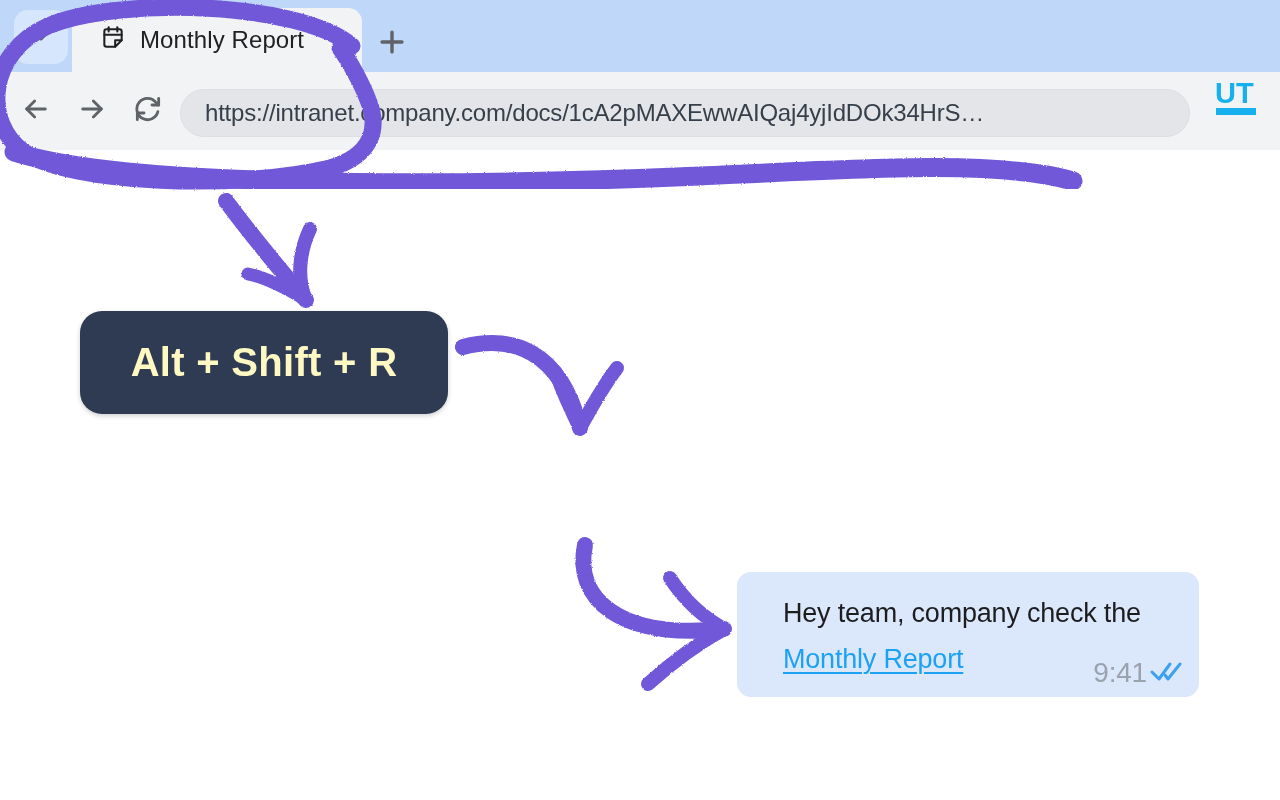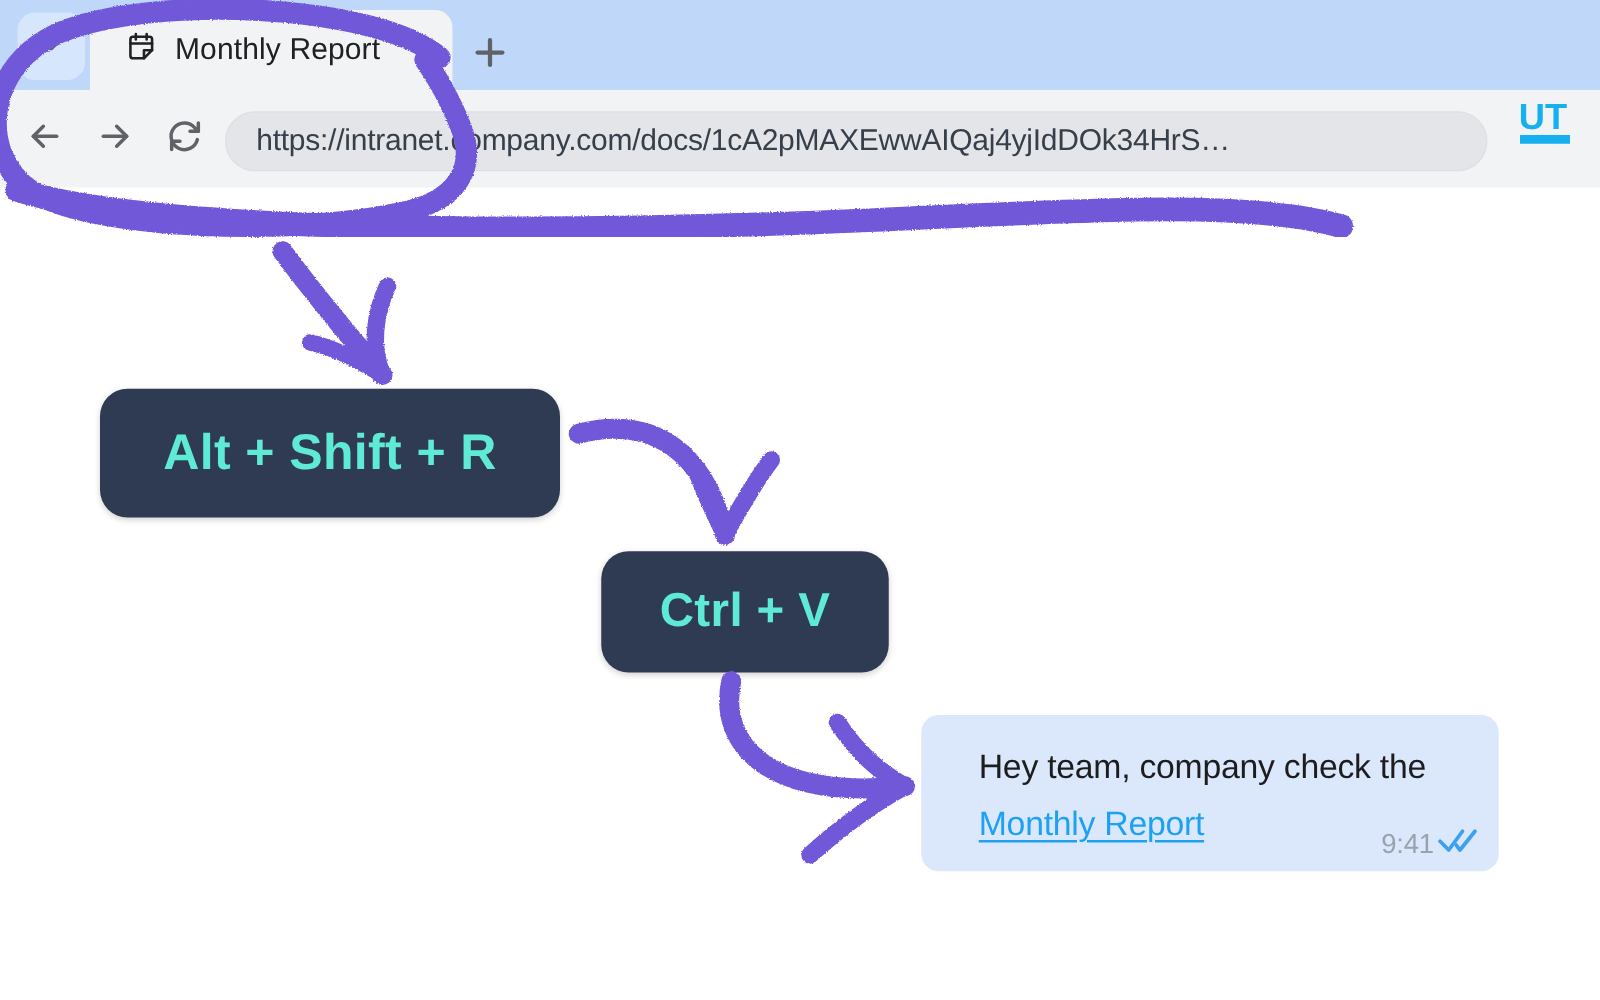--- a/index.html
+++ b/index.html
@@ -103,21 +103,21 @@
   }
 
   
   .keybadge {
     position: absolute;
     background: #2e3b52;
     border-radius: 22px;
     display: flex;
     align-items: center;
     justify-content: center;
-    color: #5eead4;
+    color: #fef9c3;
     font-weight: bold;
     letter-spacing: .3px;
     box-shadow: 0 2px 5px rgba(0,0,0,.18);
     text-align: center;
   }
   #badge-alt-shift-r {
     left: 80px; top: 311px;
     width: 368px; height: 103px;
     font-size: 40px;
   }
@@ -151,21 +151,21 @@
     cursor: pointer;
   }
   .bubble-meta {
     position: absolute;
     right: 16px; bottom: 8px;
     display: flex;
     align-items: center;
     gap: 2px;
   }
   .bubble-time {
-    font-size: 22px;
+    font-size: 28px;
     color: #9aa3ad;
     letter-spacing: -.2px;
     text-align: center;
   }
 
   
   #annotations {
     position: absolute;
     left: 0; top: 0;
     width: 1280px; height: 800px;
@@ -245,21 +245,20 @@
     <div class="ext-logo">
       <svg width="46" height="44" viewBox="0 0 46 44">
         <text x="1" y="27" font-family="Liberation Sans, sans-serif" font-size="29" font-weight="bold" fill="#16b0ee">UT</text>
         <rect x="2" y="32" width="40" height="7" fill="#16b0ee"></rect>
       </svg>
     </div>
   </div>
 
   <div class="keybadge" id="badge-alt-shift-r">Alt + Shift + R</div>
 
-  <div class="keybadge" id="badge-ctrl-v">Ctrl + V</div>
 
   <div class="bubble">
     <div class="bubble-text">
       <span>Hey team, company check the </span><span class="bubble-link">Monthly Report</span>
     </div>
     <div class="bubble-meta">
       <span class="bubble-time">9:41</span>
       <span>
         <svg width="34" height="24" viewBox="0 0 34 24" fill="none" stroke="#3ea0f0" stroke-width="3" stroke-linecap="round" stroke-linejoin="round">
           <polyline points="3 13 10 20 21 5"></polyline>

